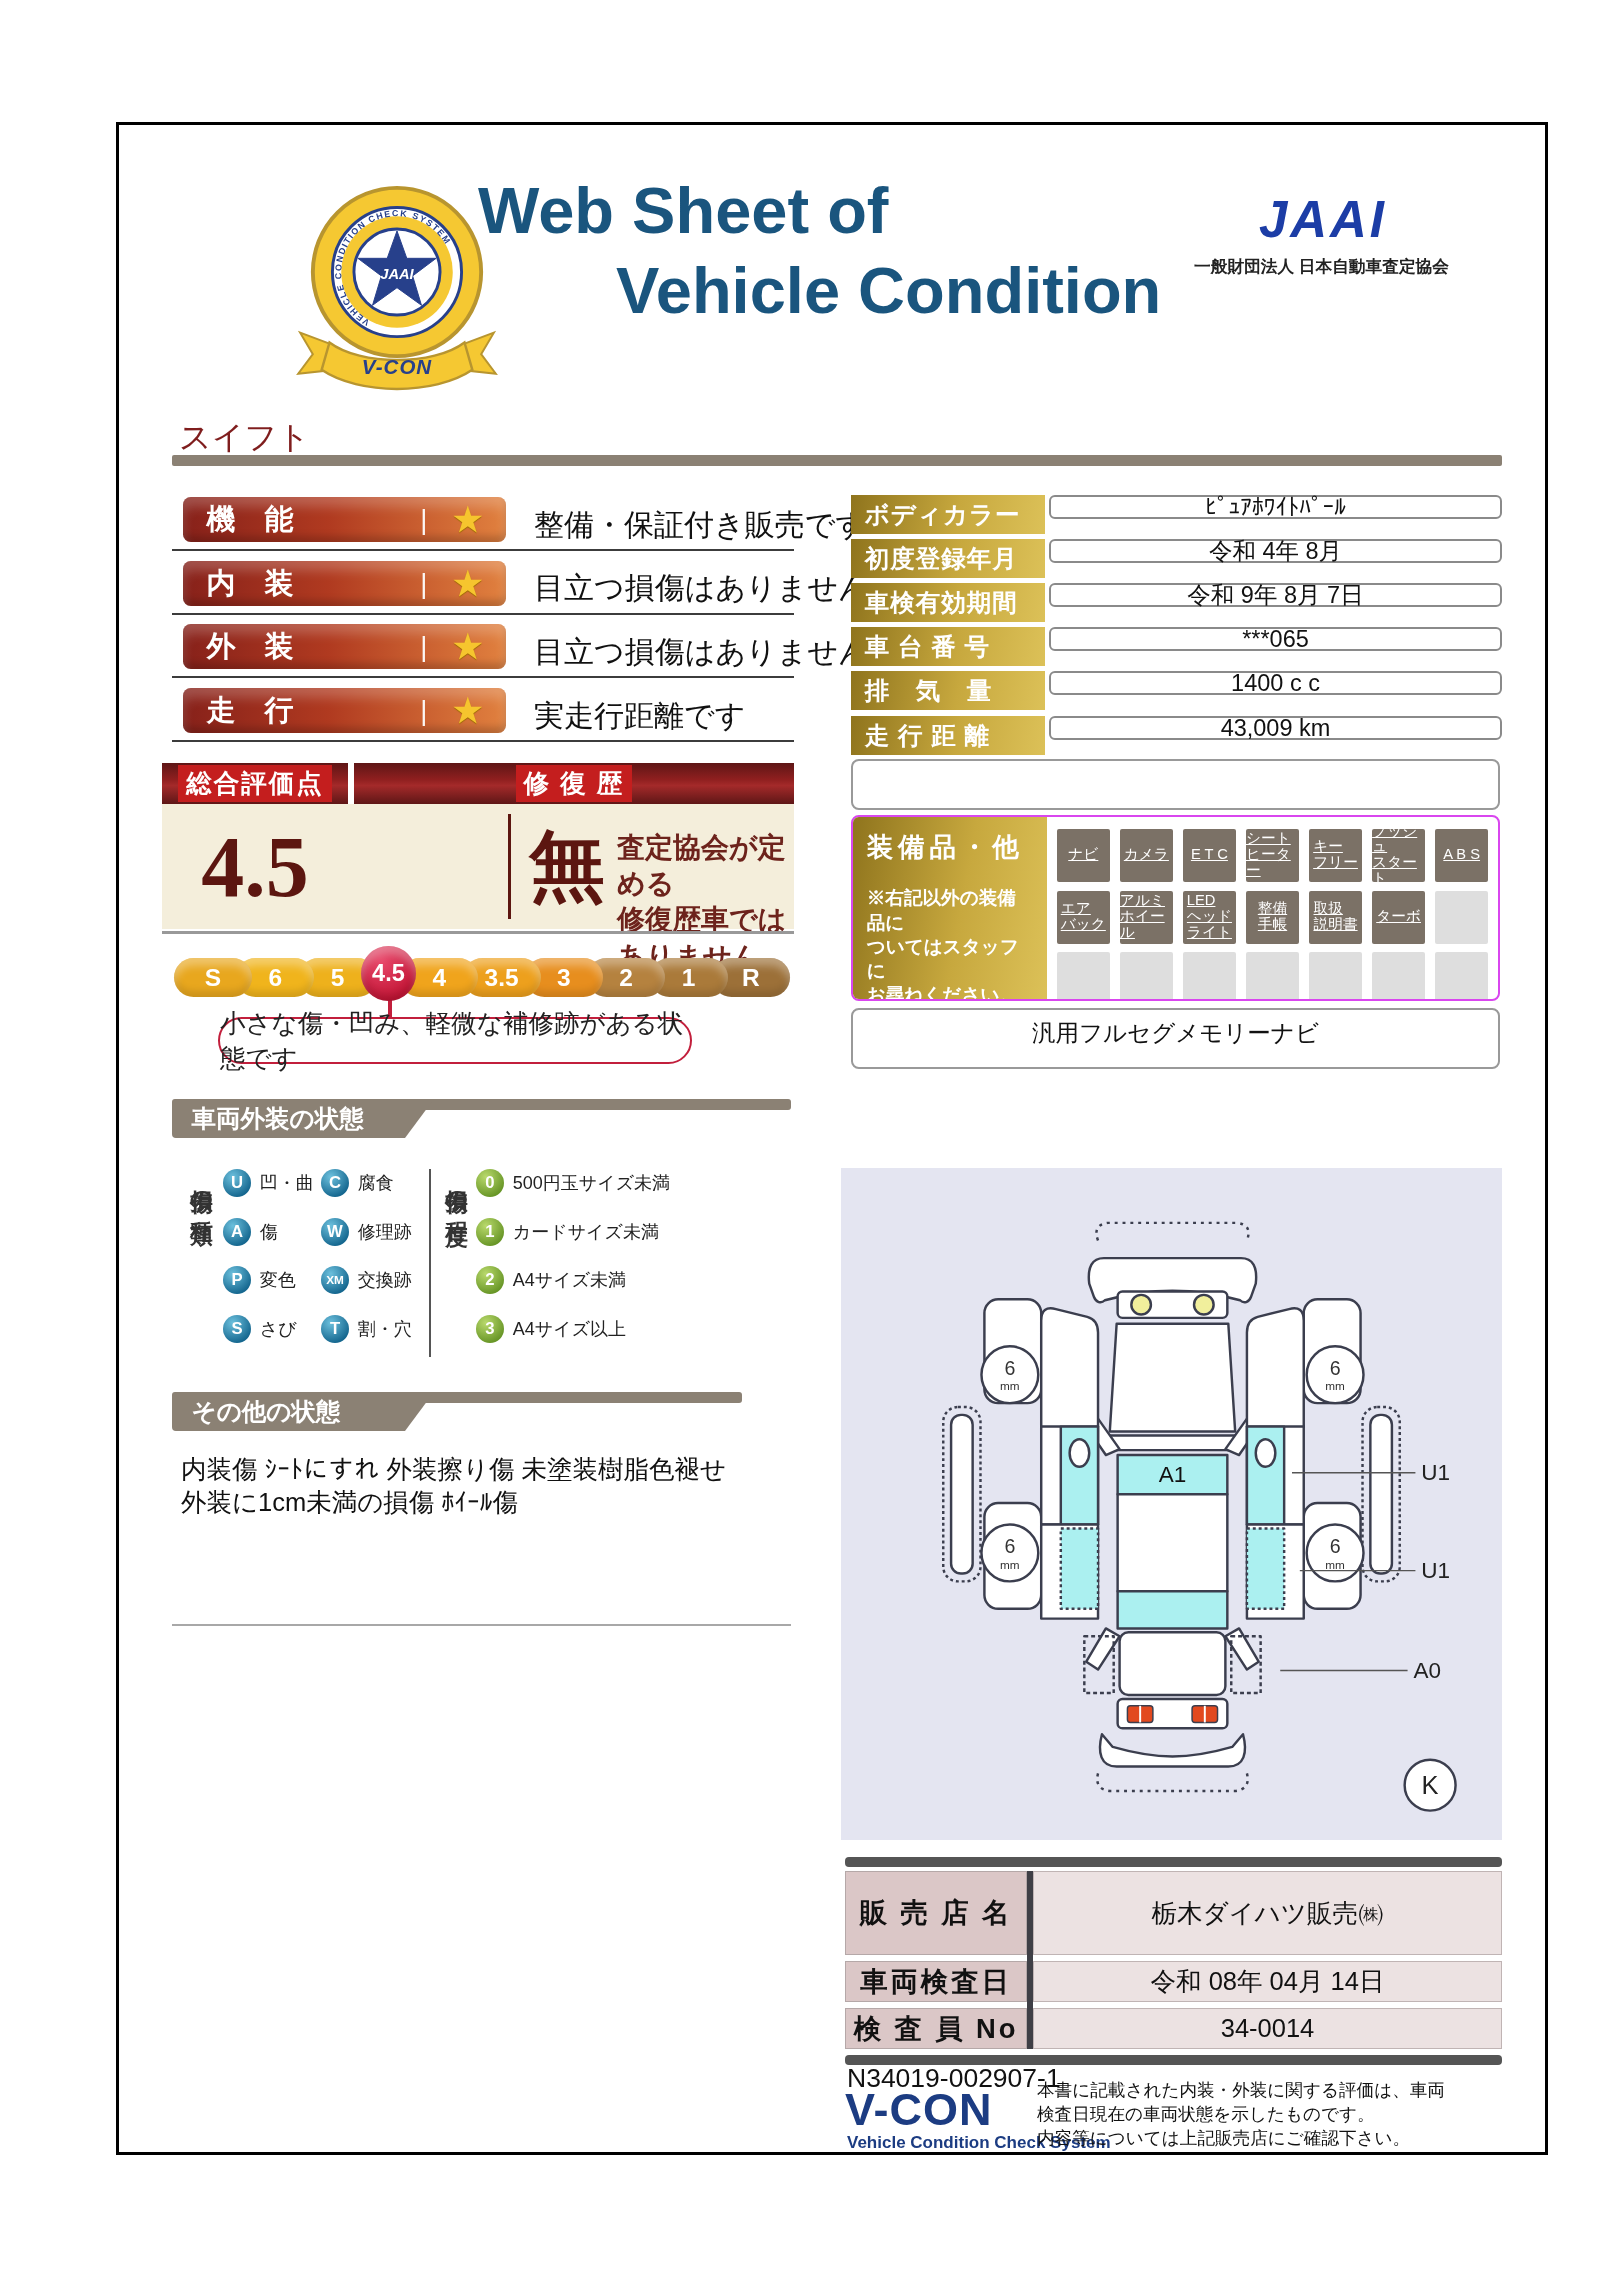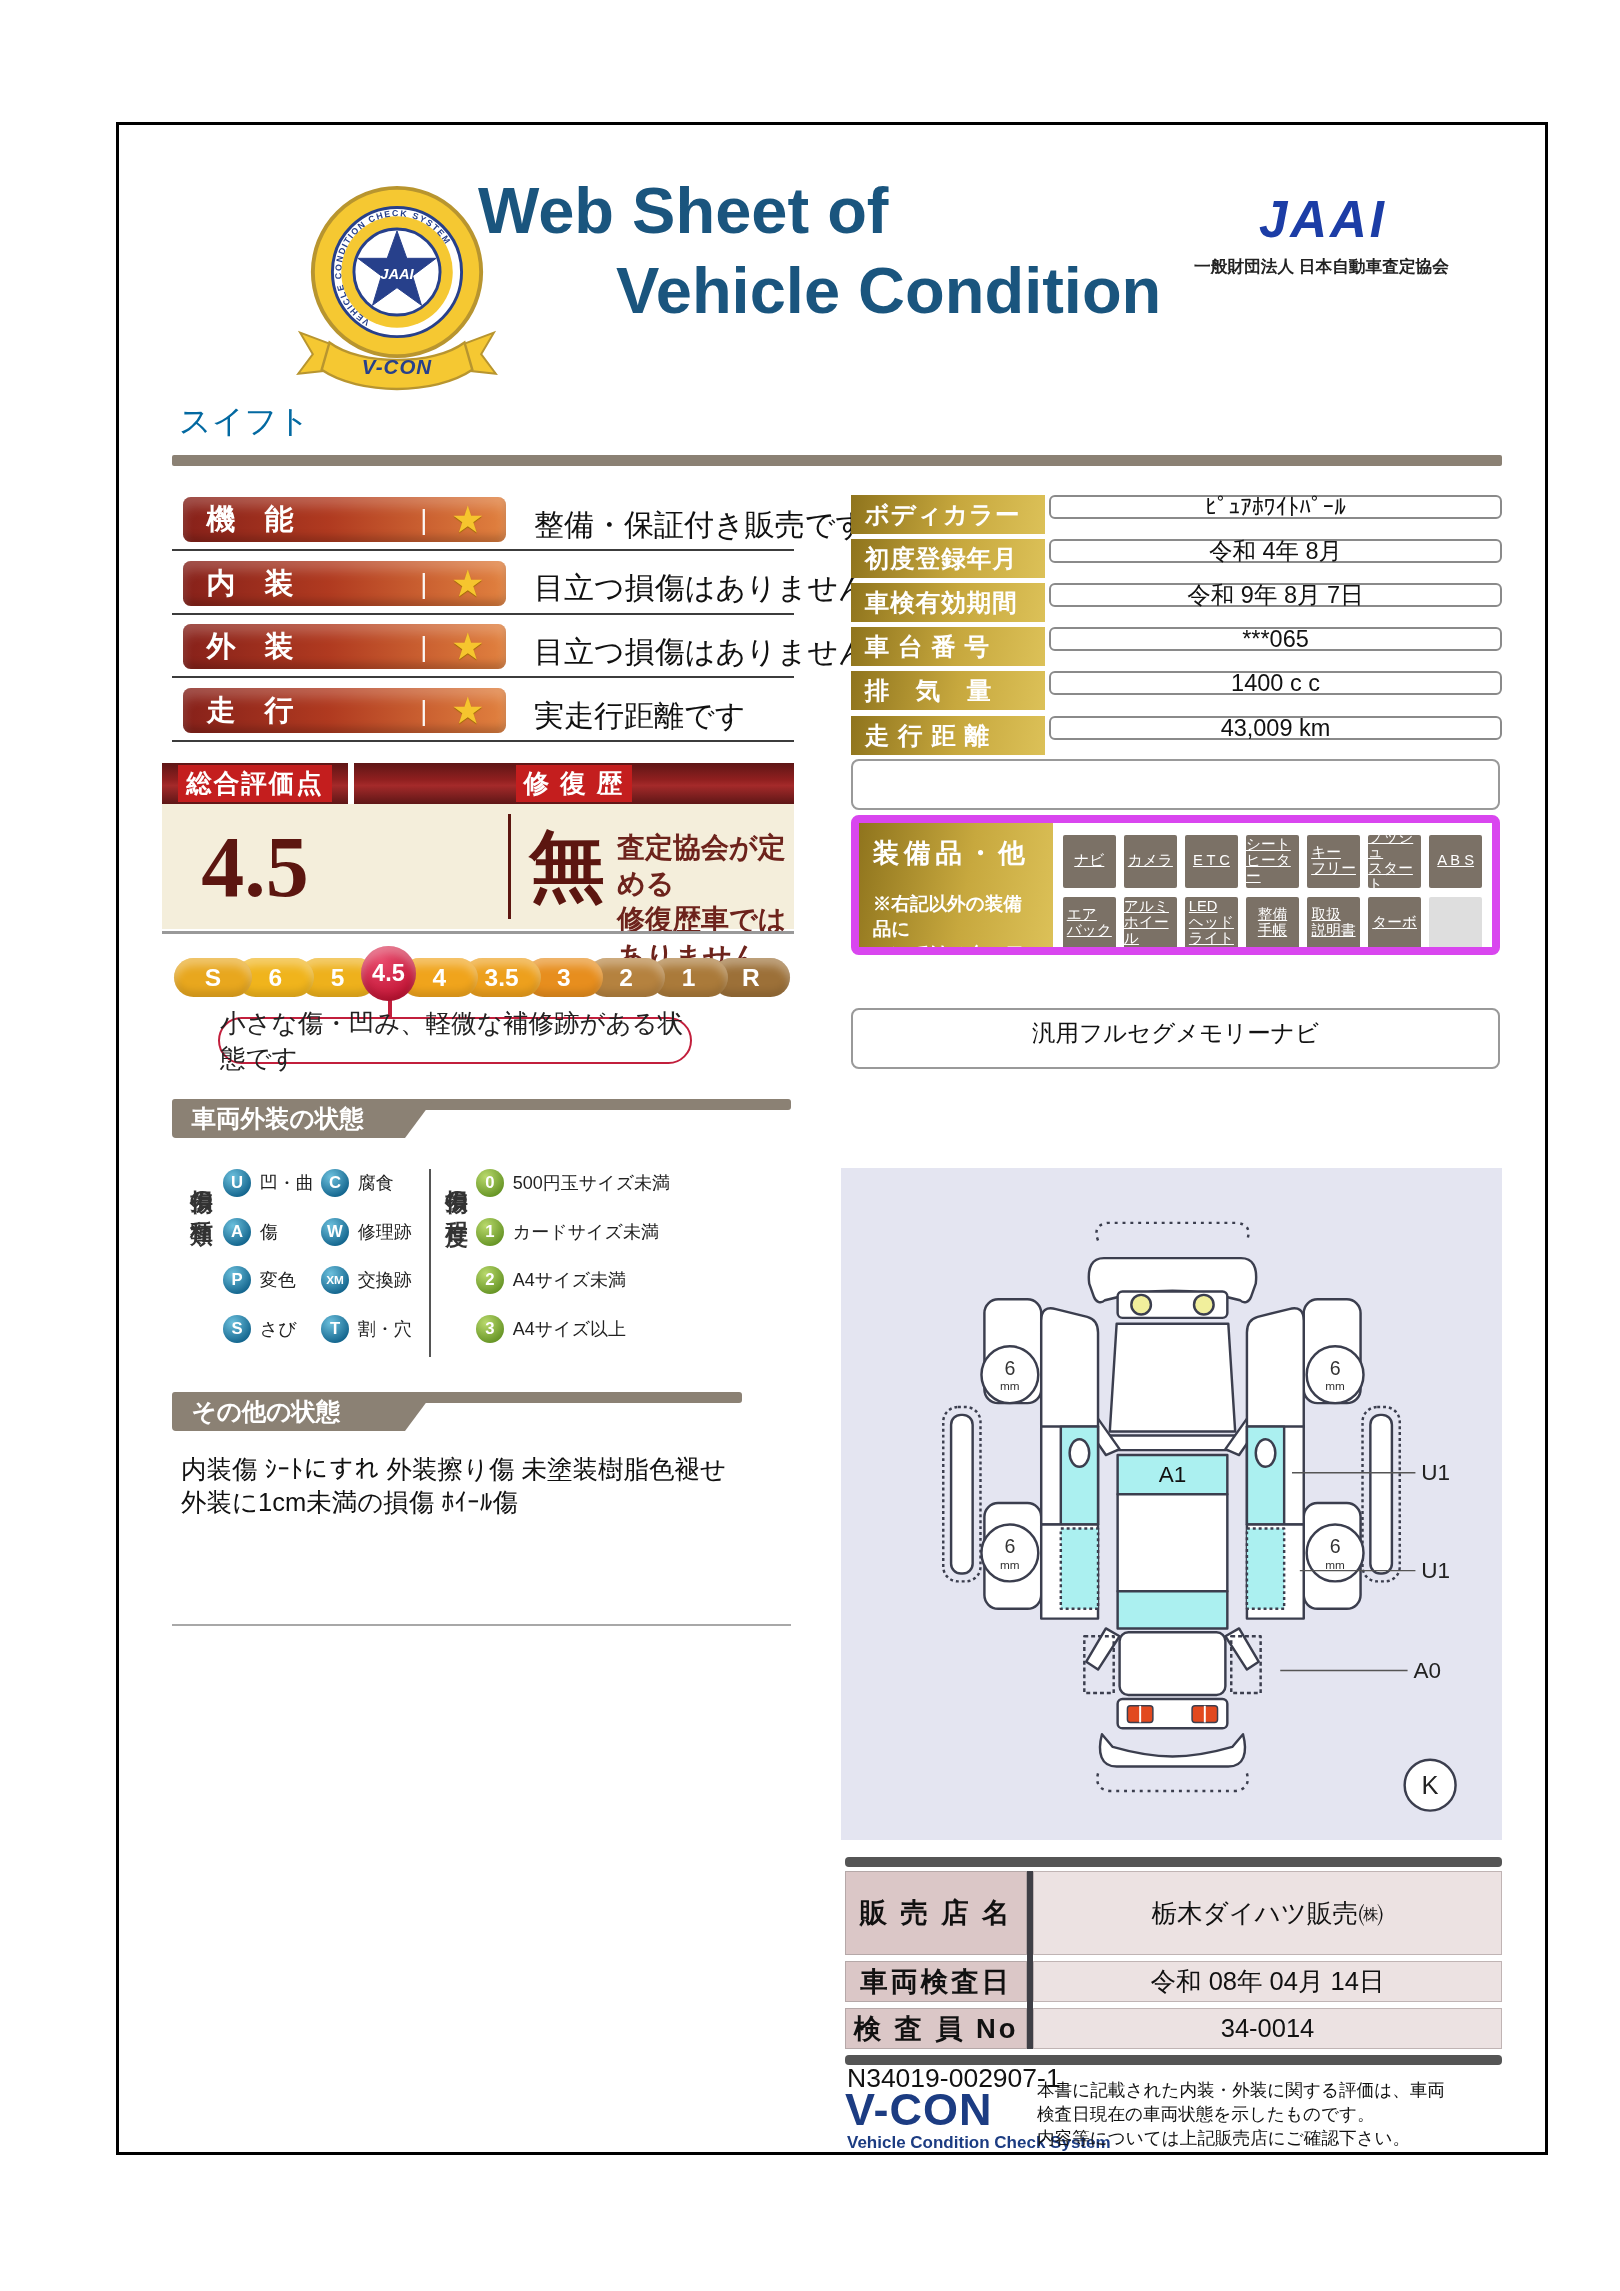--- a/index.html
+++ b/index.html
@@ -5,21 +5,21 @@
   html,body{margin:0;padding:0;background:#fff;}
   .page{position:relative;width:1620px;height:2292px;background:#fff;overflow:hidden;
         font-family:"Liberation Sans",sans-serif;color:#111;}
   .abs{position:absolute;}
   .frame{left:116px;top:122px;width:1426px;height:2027px;border:3.9px solid #000;}
 
   
   .title-line{font-weight:800;font-size:65px;color:#1a557e;letter-spacing:0px;}
   .jaai-logo{font-style:italic;font-weight:900;font-size:51px;color:#1c3da6;letter-spacing:2.9px;}
   .jaai-org{font-size:16.7px;color:#222;font-weight:700;}
-  .car-name{font-size:32px;color:#0369a1;font-weight:500;}
+  .car-name{font-size:32px;color:#7f1d1d;font-weight:500;margin-top:16px;}
   .hbar{background:#8b8174;border-radius:2px;}
 
   
   .rate-bar{width:323px;height:45px;border-radius:7.8px;display:flex;align-items:center;
     background:linear-gradient(90deg,#87211a,#b03a20 45%,#e1813f);
     box-shadow:inset 0 9.8px 11.8px rgba(255,255,255,.22), inset 0 -5.9px 7.8px rgba(0,0,0,.18);
     color:#fff;font-weight:700;font-size:29px;padding:0 23.5px;box-sizing:border-box;}
   .rate-sep{margin-left:auto;font-weight:400;font-size:27.4px;opacity:.95;}
   .rate-star{margin-left:25.5px;font-size:33px;color:#f6c52e;text-shadow:0 1px 1px #9a6a00;}
   .rate-desc{font-size:30px;color:#111;}
@@ -80,21 +80,21 @@
 
   
   .gold{background:linear-gradient(100deg,#8f741d,#c7a83e 55%,#dcc158);color:#fff;font-weight:700;}
   .spec-label{width:194px;height:39px;font-size:24.5px;display:flex;align-items:center;
     padding-left:13.7px;box-sizing:border-box;letter-spacing:1px;}
   .spec-value{width:453px;height:24px;background:#fff;border:2px solid #8a8a8a;border-radius:5.9px;
     display:flex;align-items:center;justify-content:center;font-size:23.5px;box-sizing:border-box;}
   .empty-box{background:#fff;border:2px solid #999;border-radius:7.8px;box-sizing:border-box;}
 
   
-  .equip-box{width:649px;height:140px;border:8px solid #d946ef;border-radius:7.8px;display:flex;
+  .equip-box{width:649px;height:186px;border:2px solid #d946ef;border-radius:7.8px;display:flex;
     overflow:hidden;box-sizing:border-box;background:#fff;}
   .equip-gold{width:194px;flex:0 0 194px;padding:11.8px 13.7px;box-sizing:border-box;}
   .equip-title{font-size:26.5px;letter-spacing:4.9px;}
   .equip-note{margin-top:21.6px;font-size:18.6px;line-height:1.3;font-weight:700;white-space:pre-line;}
   .badge-area{flex:1;padding:11.8px 9.8px;display:flex;flex-direction:column;gap:8.8px;}
   .badge-row{display:flex;justify-content:space-between;}
   .badge{width:53px;height:53px;border-radius:2px;background:#7b7166;color:#fff;display:flex;
     align-items:center;justify-content:center;text-align:left;font-size:14.7px;line-height:1.08;
     white-space:pre-line;font-weight:500;text-decoration:underline;}
   .badge.empty{background:#dedede;}

